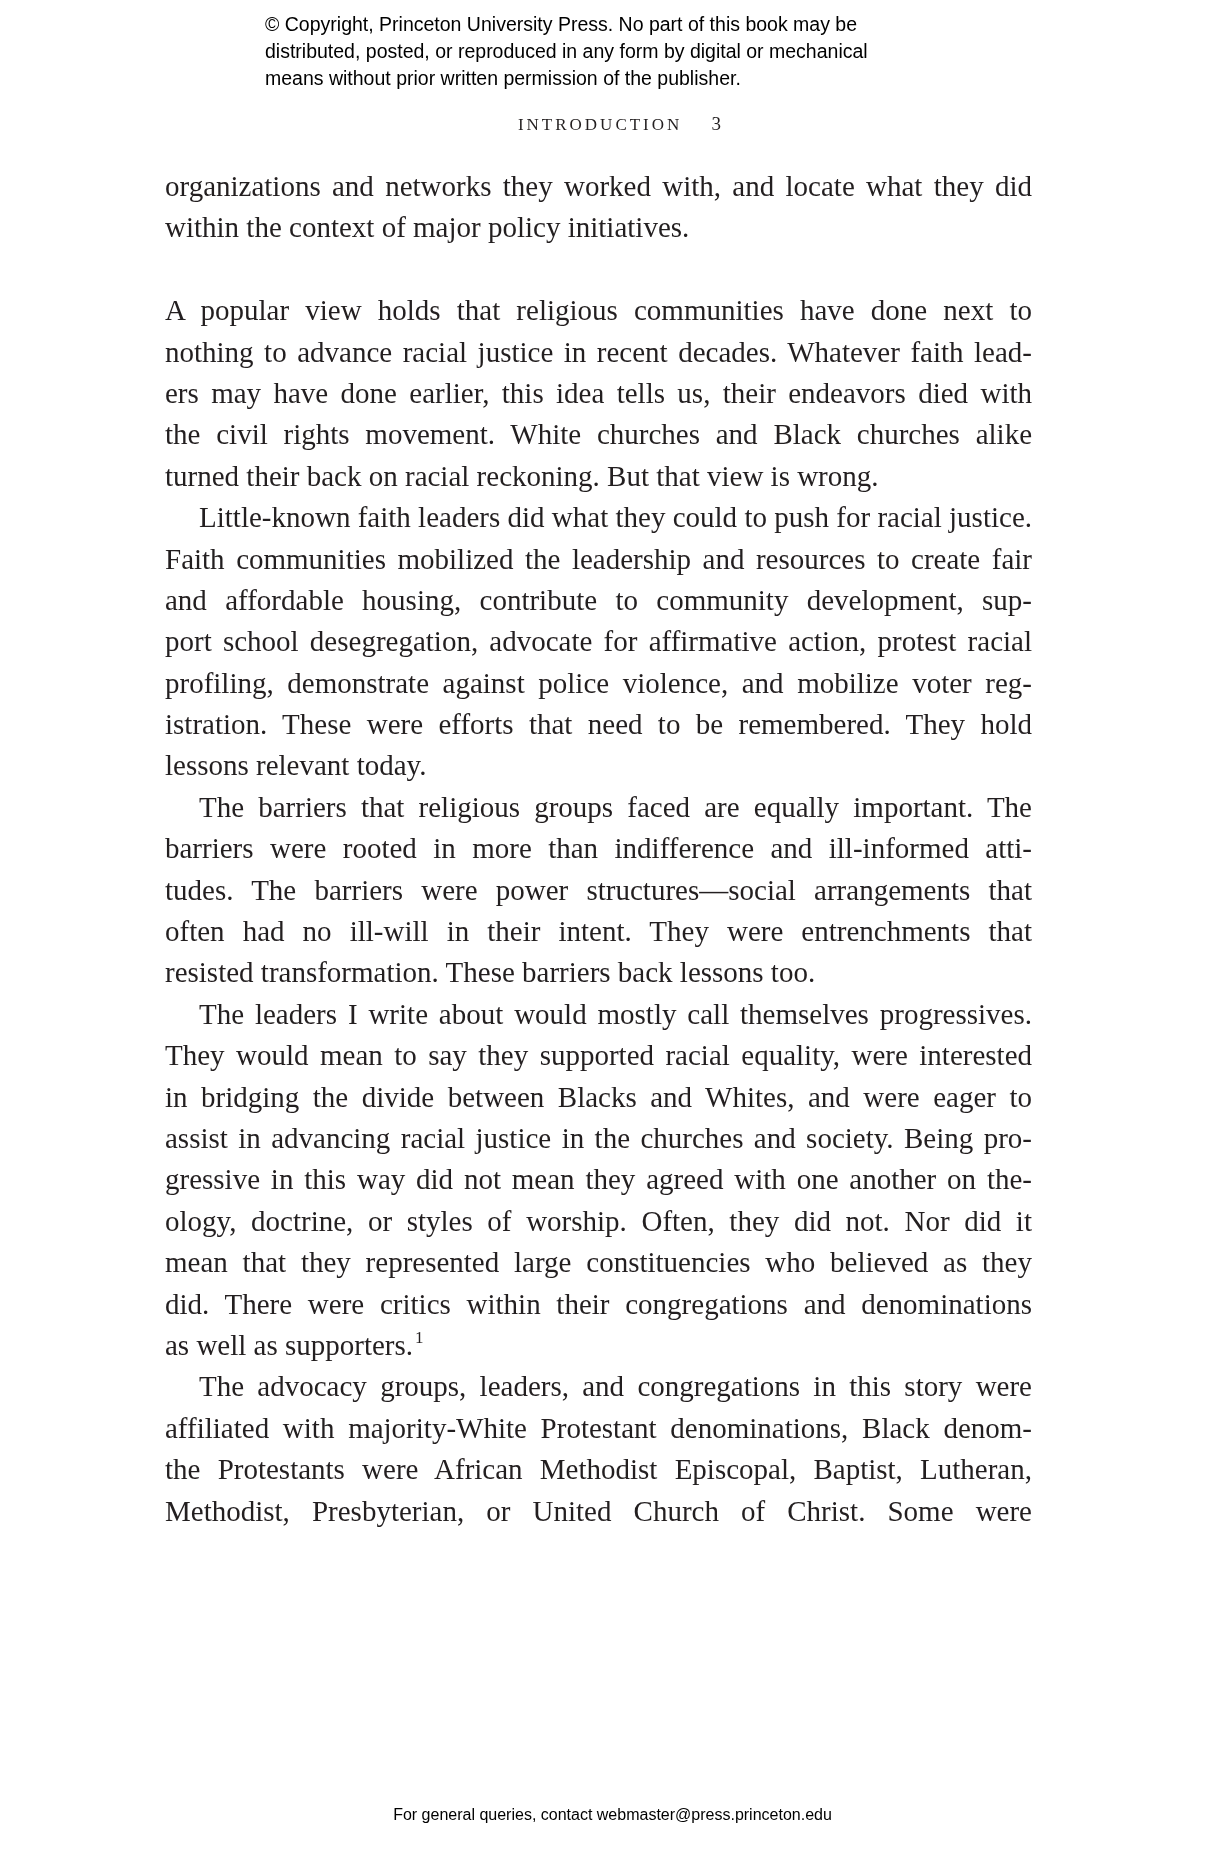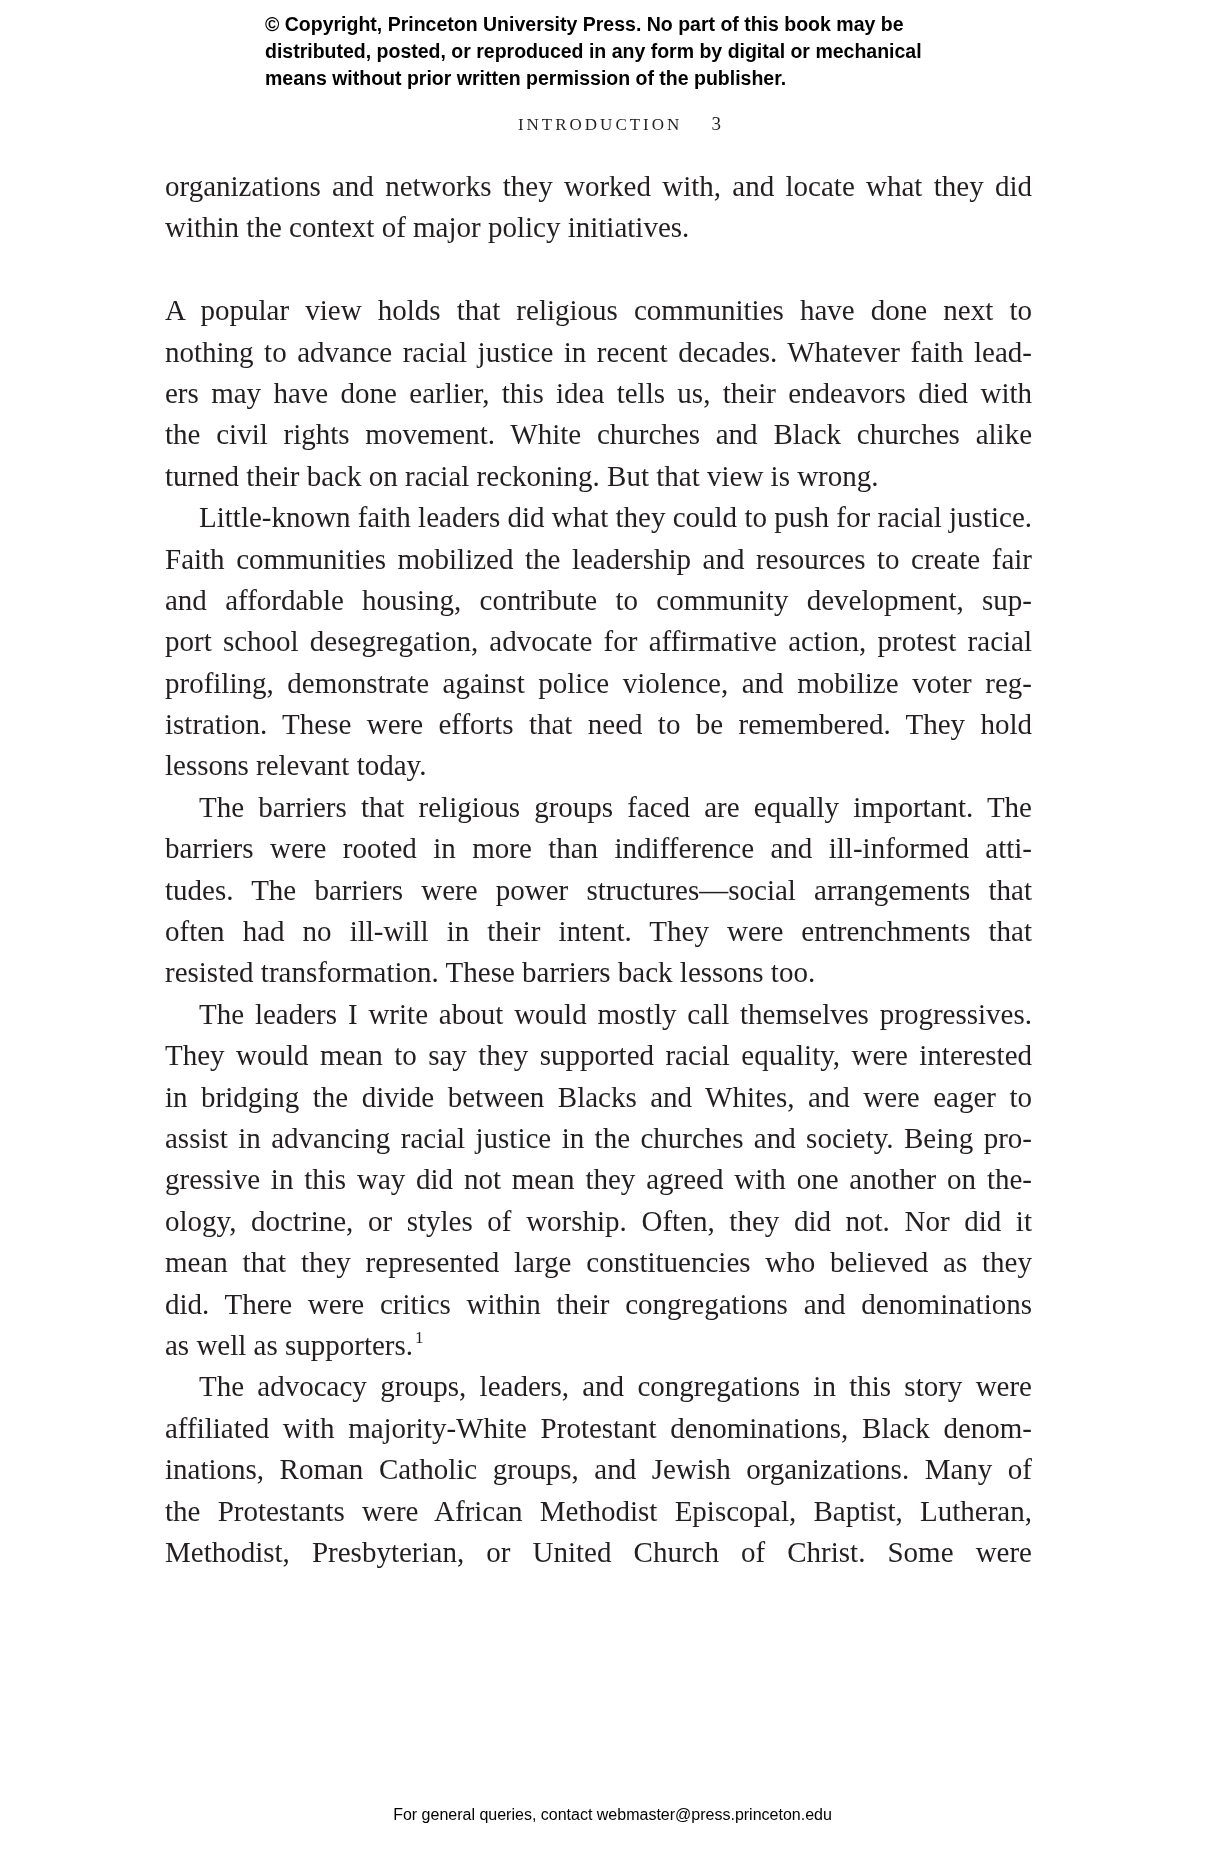--- a/index.html
+++ b/index.html
@@ -17,21 +17,20 @@
     .copyright {
       position: absolute;
       left: 265px;
       top: 11px;
       width: 760px;
       font-family: "Liberation Sans", sans-serif;
       font-size: 19.5px;
       line-height: 27px;
       color: #000000;
       margin: 0;
-      font-weight: bold;
     }
     .copyright span { display: block; white-space: nowrap; }
     .running-head {
       position: absolute;
       left: 0;
       width: 1225px;
       top: 113px;
       text-align: center;
       font-family: "Liberation Serif", serif;
       font-size: 17px;
@@ -137,21 +136,20 @@
     <span class="line">gressive in this way did not mean they agreed with one another on the-</span>
     <span class="line">ology, doctrine, or styles of worship. Often, they did not. Nor did it</span>
     <span class="line">mean that they represented large constituencies who believed as they</span>
     <span class="line">did. There were critics within their congregations and denominations</span>
     <span class="line last"><span>as well as supporters.</span><sup class="fn">1</sup></span>
   </div>
 
   <div>
     <span class="line indent">The advocacy groups, leaders, and congregations in this story were</span>
     <span class="line">affiliated with majority-White Protestant denominations, Black denom-</span>
-    <span class="line">inations, Roman Catholic groups, and Jewish organizations. Many of</span>
     <span class="line">the Protestants were African Methodist Episcopal, Baptist, Lutheran,</span>
     <span class="line">Methodist, Presbyterian, or United Church of Christ. Some were</span>
   </div>
 </div>
 
 <div class="footer">
   <span>For general queries, contact </span><a>webmaster@press.princeton.edu</a>
 </div>
 
 </body></html>

